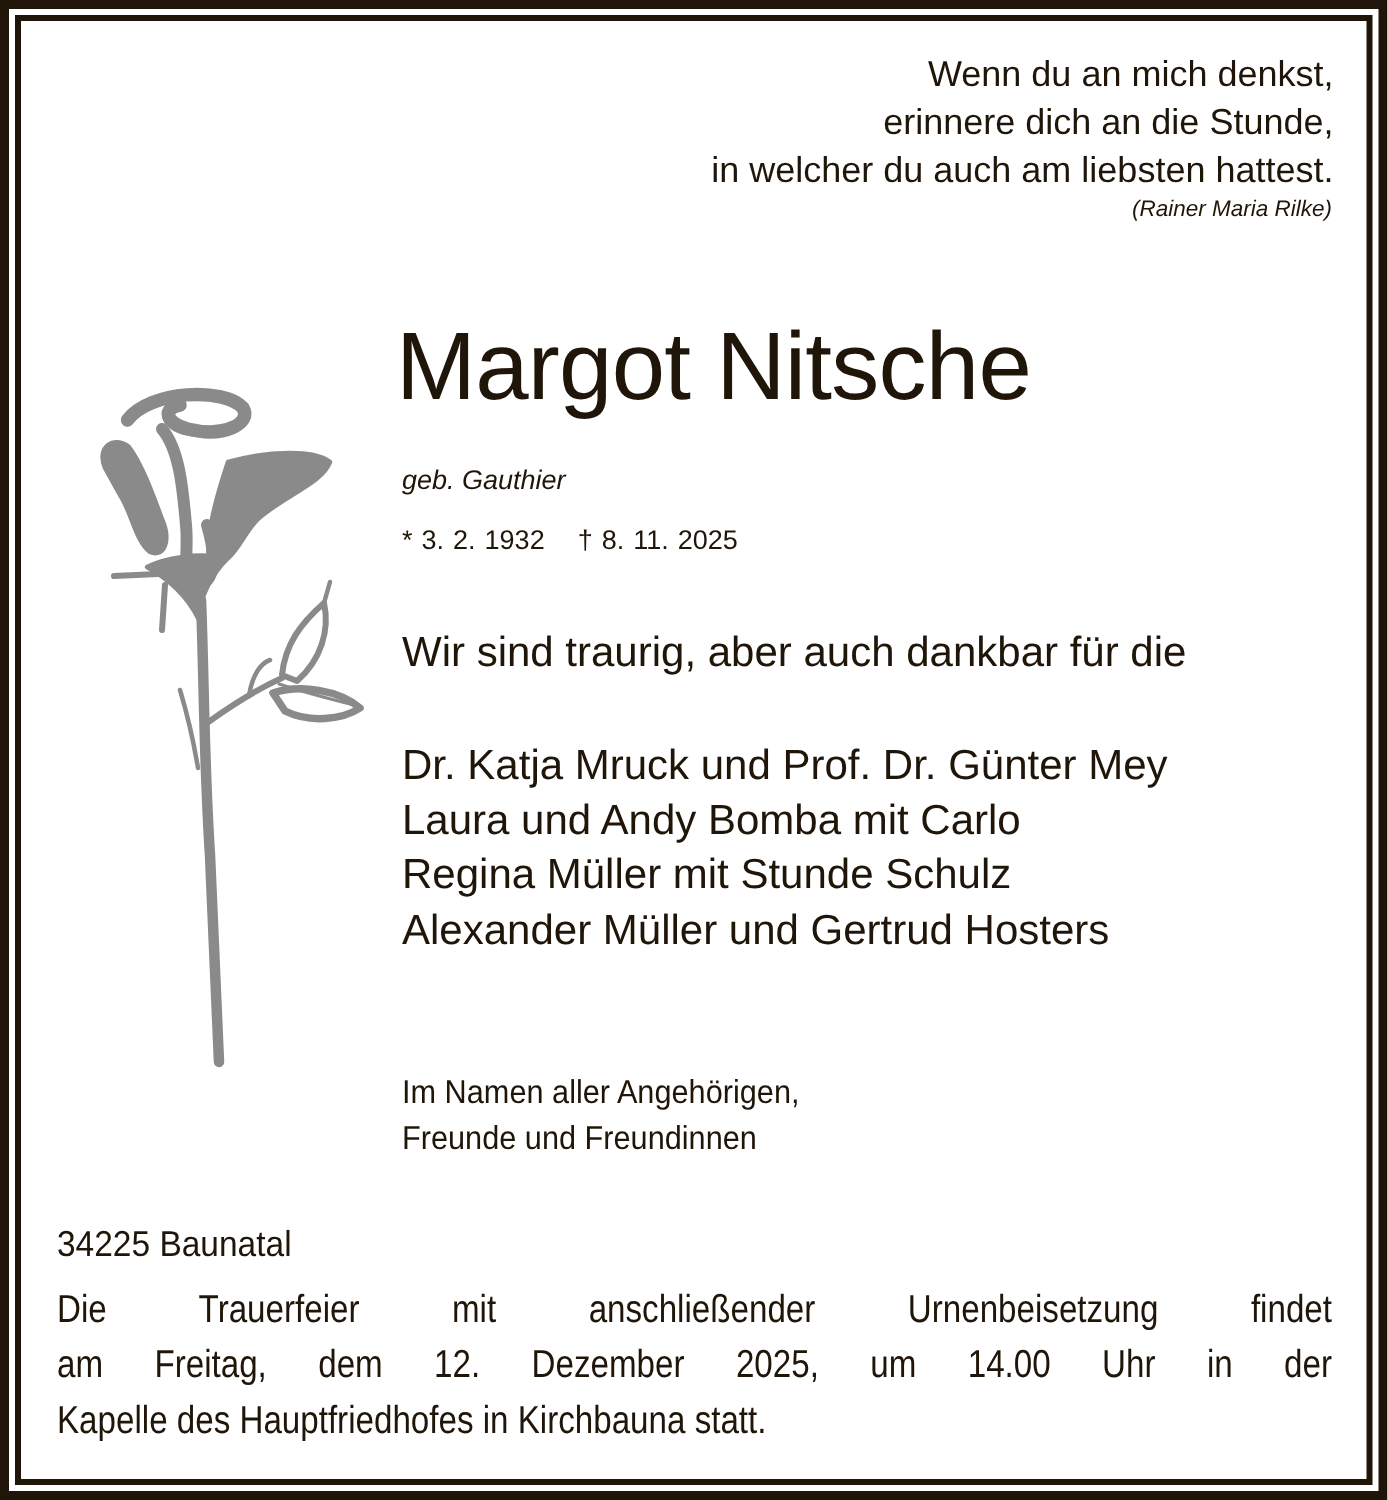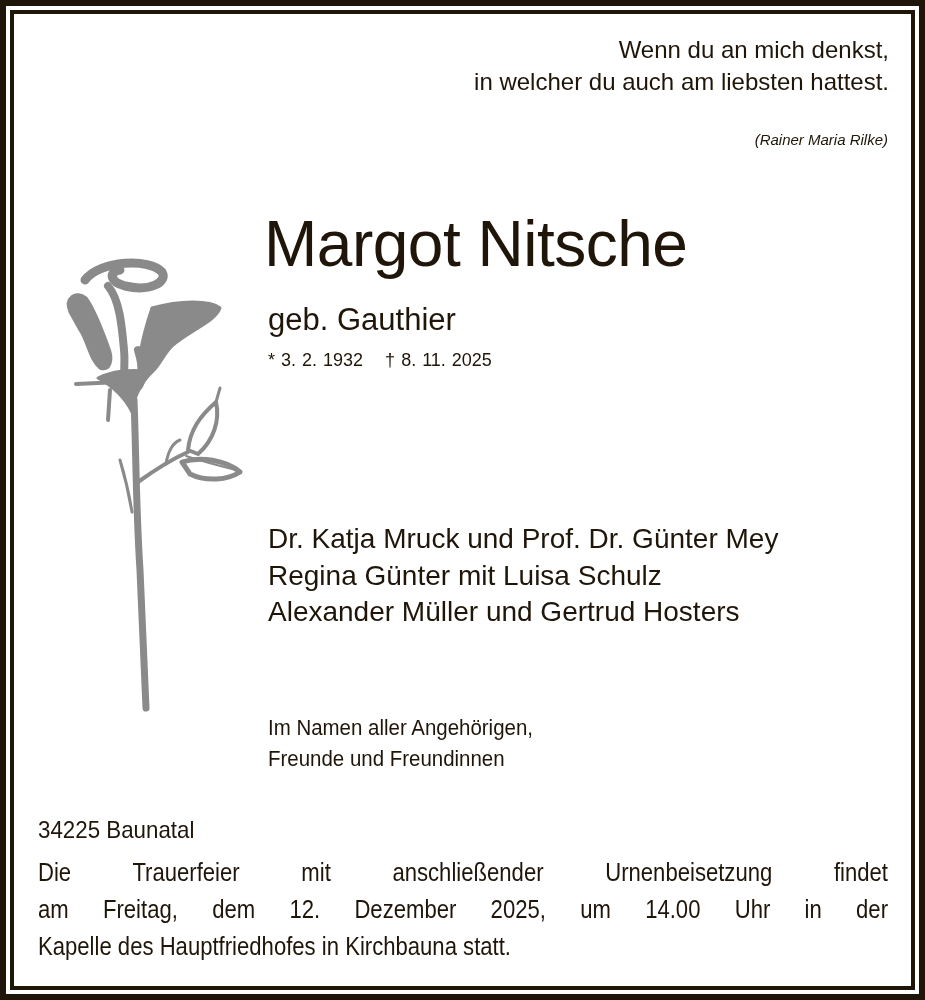--- a/index.html
+++ b/index.html
@@ -3,40 +3,41 @@
 <meta charset="utf-8">
 <style>
   html, body { margin: 0; padding: 0; background: #ffffff; }
   body { width: 925px; height: 1000px; position: relative; overflow: hidden; font-family: "Liberation Sans", sans-serif; color: #1f1509; }
   .outer-frame { position: absolute; left: 0; top: 0; width: 925px; height: 1000px; box-sizing: border-box; border: 6px solid #1f1509; }
   .inner-frame { position: absolute; left: 10px; top: 10px; width: 905px; height: 980px; box-sizing: border-box; border: 4px solid #1f1509; }
   .abs { position: absolute; white-space: nowrap; }
   .quote { right: 36px; top: 34px; text-align: right; font-size: 24px; line-height: 32px; }
   .quote-author { right: 37px; top: 131px; font-size: 15px; line-height: 18px; font-style: italic; }
   .name { left: 264px; top: 196px; font-size: 64px; line-height: 96px; letter-spacing: -0.5px; }
-  .birthname { left: 268px; top: 304px; font-size: 31px; line-height: 32px; }
+  .birthname { left: 268px; top: 304px; font-size: 18px; line-height: 32px; font-style: italic; }
   .dates { left: 268px; top: 343px; font-size: 18px; line-height: 34px; word-spacing: 1px; }
   .dates .gap { display: inline-block; width: 22px; }
   .message { left: 268px; top: 416px; font-size: 28px; line-height: 37px; }
-  .mourners { left: 268px; top: 521px; font-size: 28px; line-height: 36.5px; }
+  .mourners { left: 268px; top: 492px; font-size: 28px; line-height: 36.5px; }
   .closing { left: 268px; top: 712px; font-size: 22px; line-height: 31px; transform: scaleX(0.93); transform-origin: left top; }
   .place { left: 38px; top: 815px; font-size: 24px; line-height: 30px; transform: scaleX(0.93); transform-origin: left top; }
   .ceremony { left: 38px; top: 854px; width: 1000px; font-size: 26px; line-height: 37px; transform: scaleX(0.85); transform-origin: left top; }
   .ceremony .line { display: block; width: 1000px; text-align: justify; text-align-last: justify; }
   .ceremony .line.last { text-align-last: left; }
   .rose { position: absolute; left: 40px; top: 250px; width: 220px; height: 470px; }
 </style>
 </head>
 <body>
 
 <div class="outer-frame"></div>
 <div class="inner-frame"></div>
 
 <div class="abs quote">
   <div>Wenn du an mich denkst,</div>
+  <div>erinnere dich an die Stunde,</div>
   <div>in welcher du auch am liebsten hattest.</div>
 </div>
 <div class="abs quote-author">(Rainer Maria Rilke)</div>
 
 <svg class="rose" viewBox="0 0 220 470" xmlns="http://www.w3.org/2000/svg">
   <g fill="#8a8a8a" stroke="#8a8a8a" stroke-linecap="round" stroke-linejoin="round">
 
     <path d="M45 30 C60 10, 110 8, 122 22 C128 32, 110 42, 85 36 C70 32, 68 22, 80 20" fill="none" stroke-width="9"></path>
 
     <path d="M30 62 C24 48, 36 40, 46 48 C55 60, 62 80, 68 96 C74 110, 70 122, 60 118 C50 110, 48 92, 40 80 Z" stroke-width="3"></path>
@@ -65,25 +66,27 @@
 
 <div class="abs name">Margot Nitsche</div>
 <div class="abs birthname">geb. Gauthier</div>
 <div class="abs dates">
   <span>*</span>
   <span>3. 2. 1932</span><span class="gap"></span><span>†</span>
   <span>8. 11. 2025</span>
 </div>
 
 <div class="abs message">
+  <div>Wir sind traurig, aber auch dankbar für die</div>
 </div>
 
 <div class="abs mourners">
   <div>Dr. Katja Mruck und Prof. Dr. Günter Mey</div>
-  <div>Regina Günter mit Luisa Schulz</div>
+  <div>Laura und Andy Bomba mit Carlo</div>
+  <div>Regina Müller mit Stunde Schulz</div>
   <div>Alexander Müller und Gertrud Hosters</div>
 </div>
 
 <div class="abs closing">
   <div>Im Namen aller Angehörigen,</div>
   <div>Freunde und Freundinnen</div>
 </div>
 
 <div class="abs place">34225 Baunatal</div>
 

